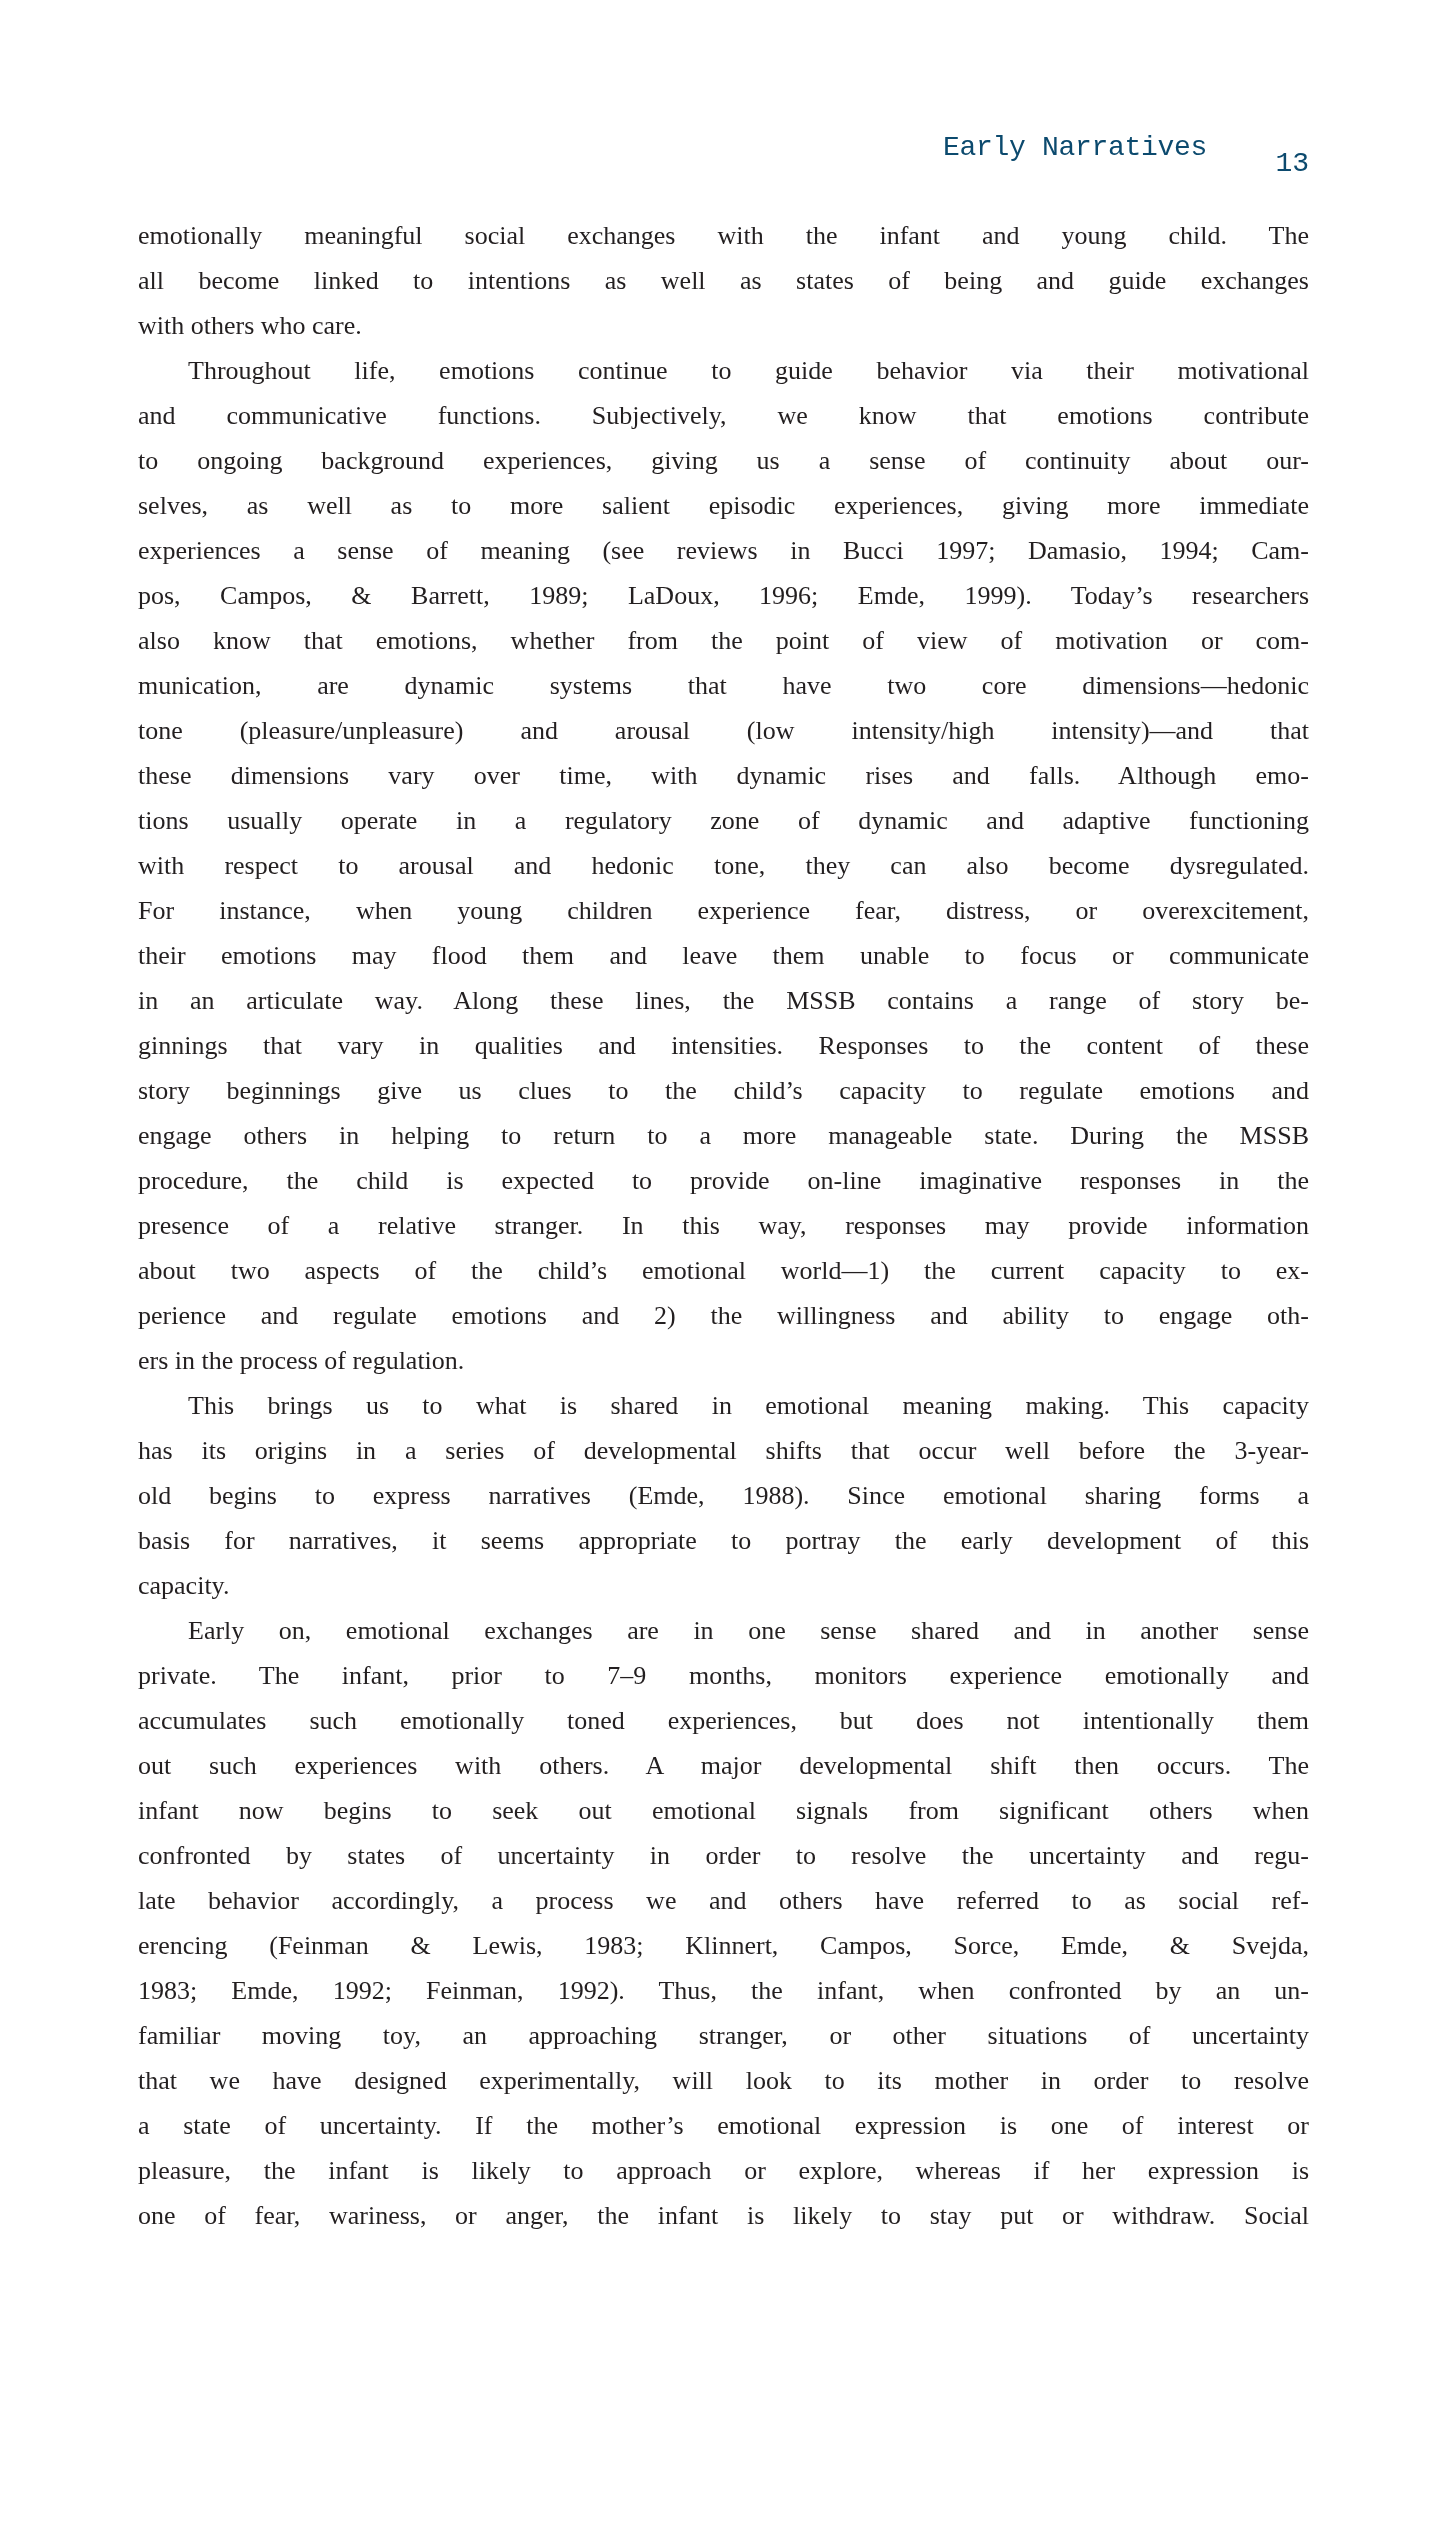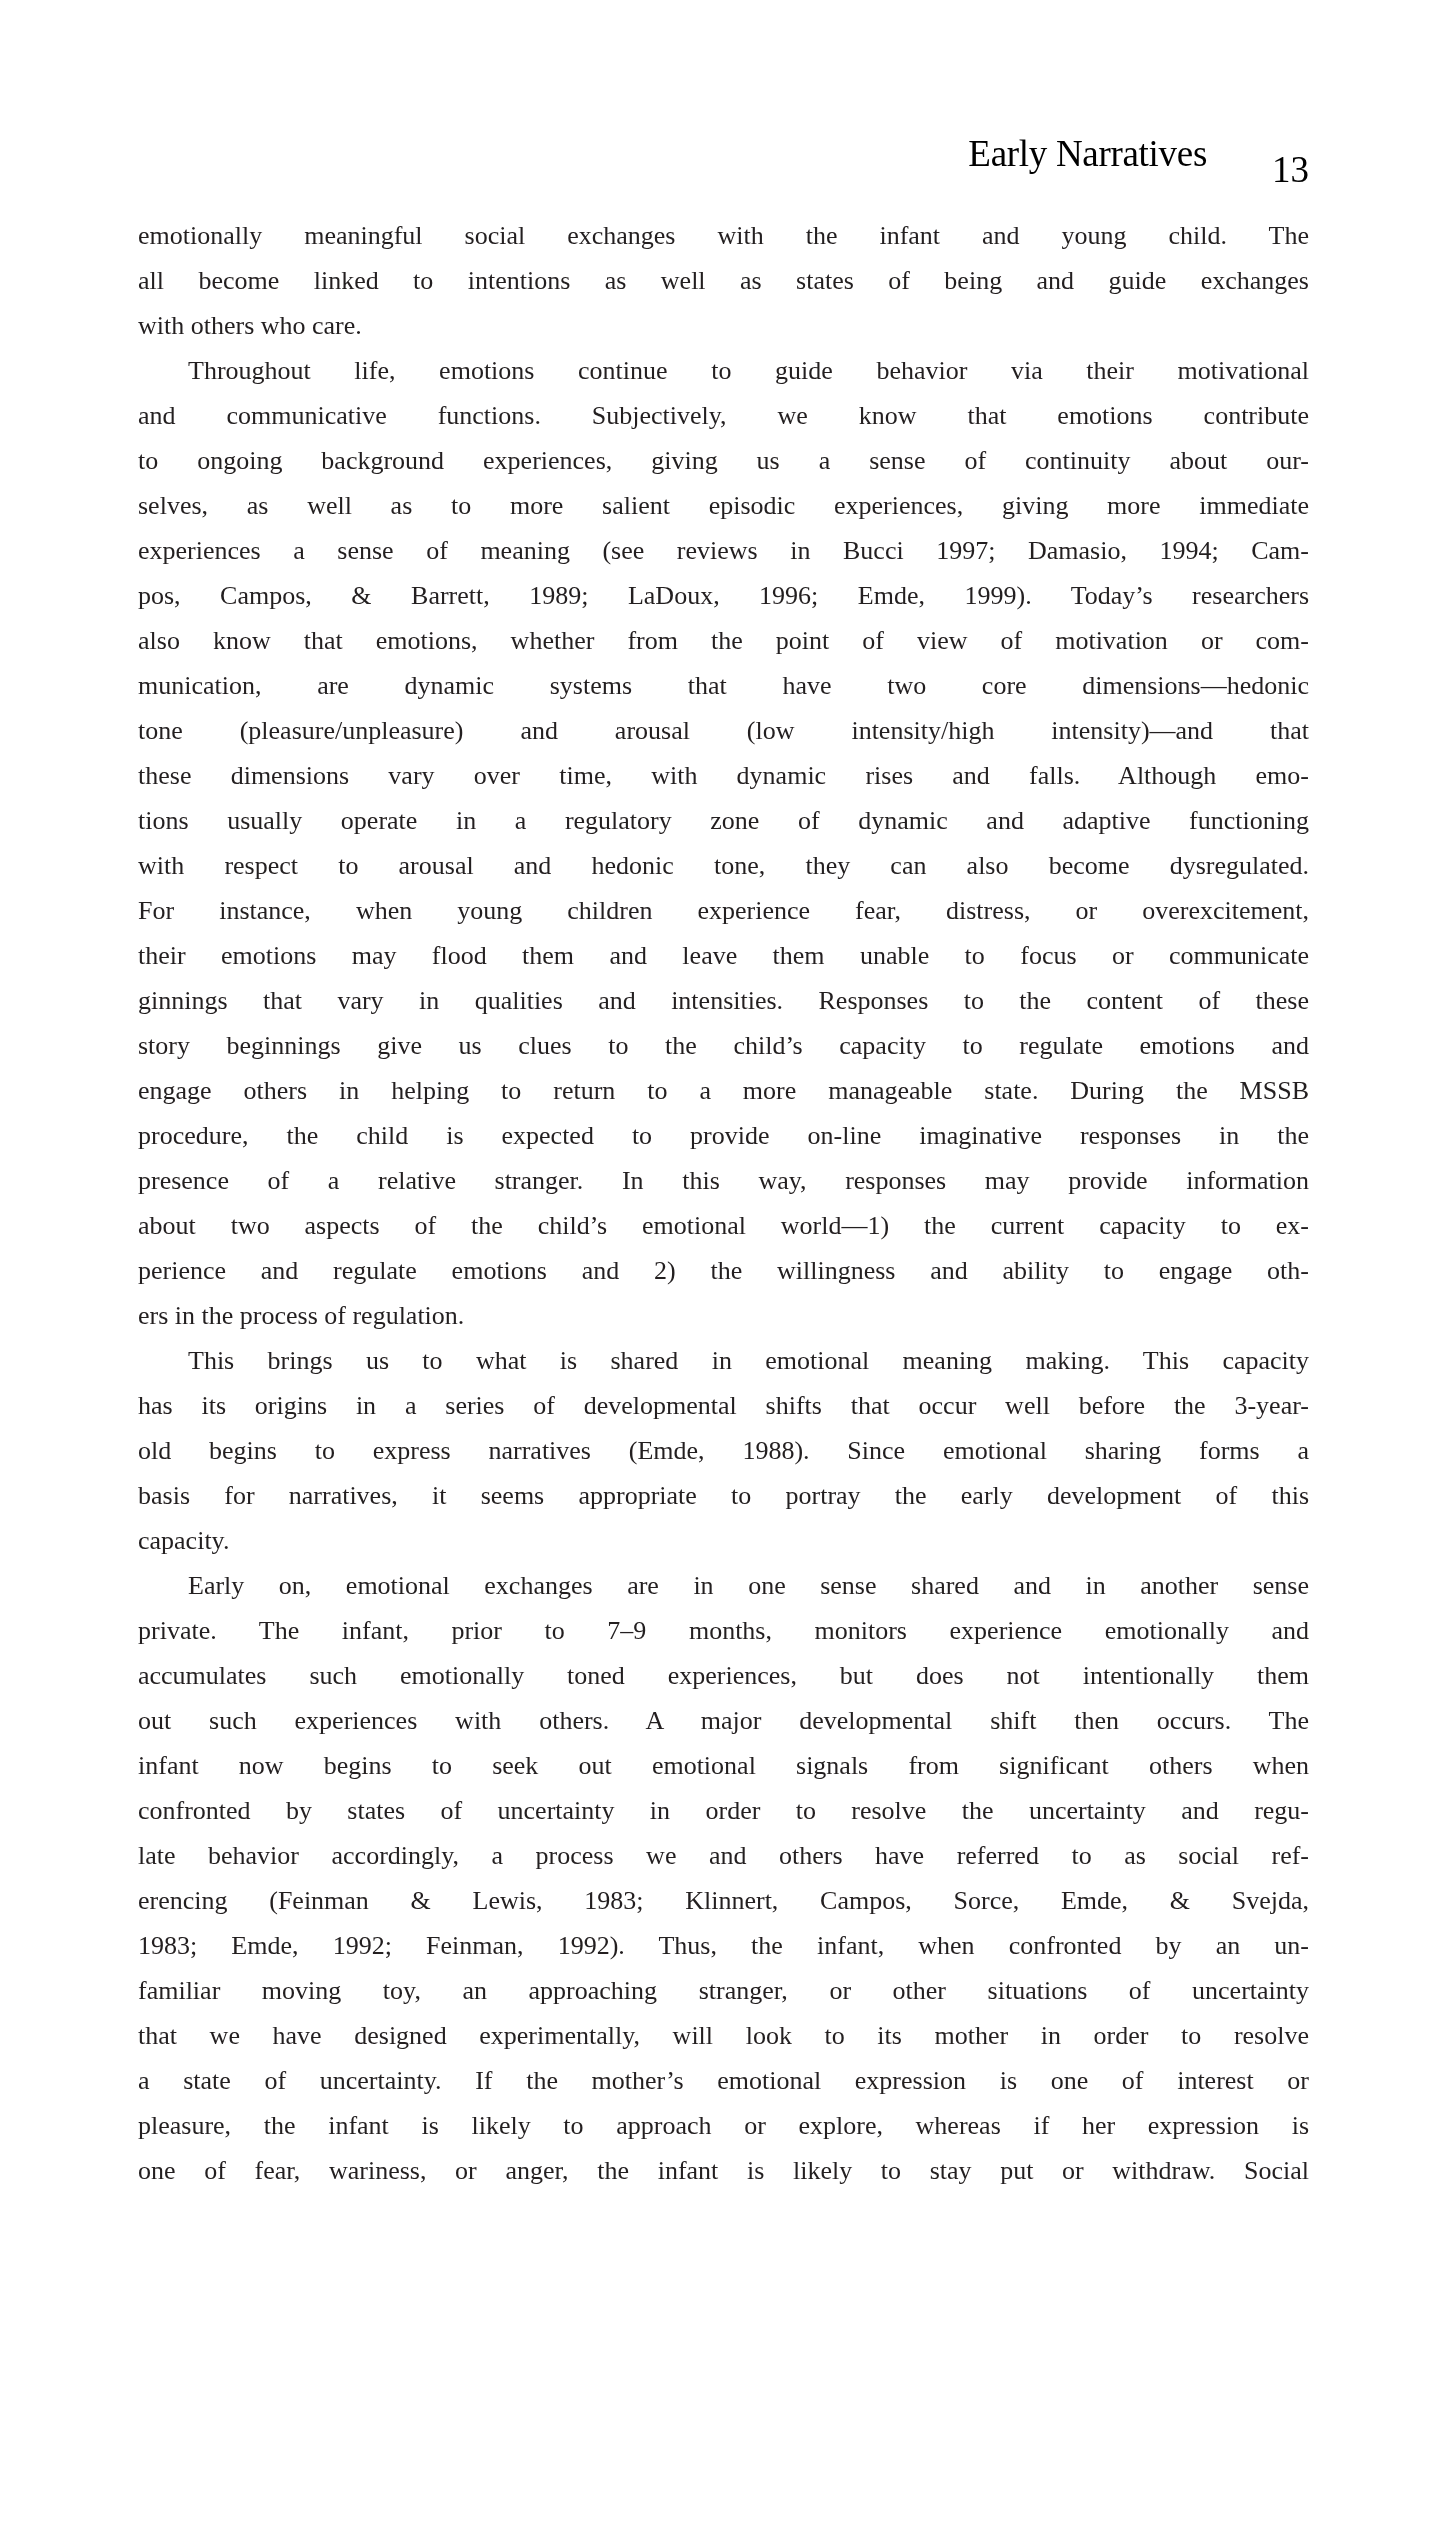--- a/index.html
+++ b/index.html
@@ -13,23 +13,23 @@
     position: relative;
     overflow: hidden;
     color: #231f20;
   }
   .running-head {
     position: absolute;
     top: 132px;
     left: 0;
     width: 1309px;
     height: 40px;
-    font-family: Liberation Serif, serif;
-    font-size: 37px;
-    color: #000000;
+    font-family: Liberation Mono, monospace;
+    font-size: 28px;
+    color: #0c4a6e;
   }
   .running-head .title {
     position: absolute;
     right: 102px;
     top: 0;
     letter-spacing: -0.3px;
   }
   .running-head .page-number {
     position: absolute;
     right: 0;
@@ -82,20 +82,21 @@
     <span class="line">experiences a sense of meaning (see reviews in Bucci 1997; Damasio, 1994; Cam-</span>
     <span class="line">pos, Campos, &amp; Barrett, 1989; LaDoux, 1996; Emde, 1999). Today’s researchers</span>
     <span class="line">also know that emotions, whether from the point of view of motivation or com-</span>
     <span class="line">munication, are dynamic systems that have two core dimensions—hedonic</span>
     <span class="line">tone (pleasure/unpleasure) and arousal (low intensity/high intensity)—and that</span>
     <span class="line">these dimensions vary over time, with dynamic rises and falls. Although emo-</span>
     <span class="line">tions usually operate in a regulatory zone of dynamic and adaptive functioning</span>
     <span class="line">with respect to arousal and hedonic tone, they can also become dysregulated.</span>
     <span class="line">For instance, when young children experience fear, distress, or overexcitement,</span>
     <span class="line">their emotions may flood them and leave them unable to focus or communicate</span>
+    <span class="line">in an articulate way. Along these lines, the MSSB contains a range of story be-</span>
     <span class="line">ginnings that vary in qualities and intensities. Responses to the content of these</span>
     <span class="line">story beginnings give us clues to the child’s capacity to regulate emotions and</span>
     <span class="line">engage others in helping to return to a more manageable state. During the MSSB</span>
     <span class="line">procedure, the child is expected to provide on-line imaginative responses in the</span>
     <span class="line">presence of a relative stranger. In this way, responses may provide information</span>
     <span class="line">about two aspects of the child’s emotional world—1) the current capacity to ex-</span>
     <span class="line">perience and regulate emotions and 2) the willingness and ability to engage oth-</span>
     <span class="line last">ers in the process of regulation.</span>
   </div>
 

